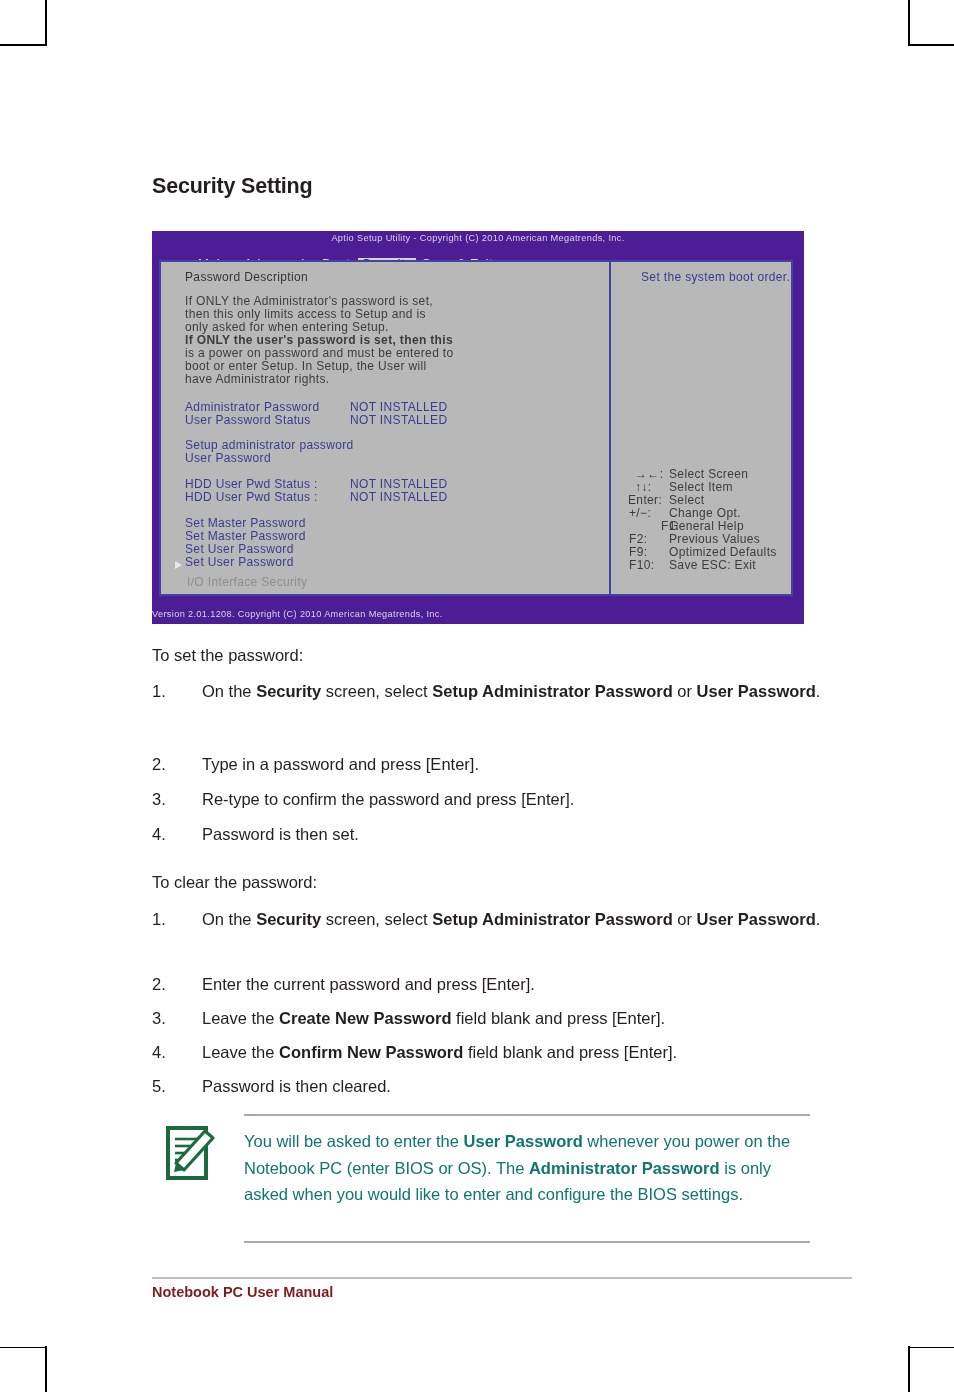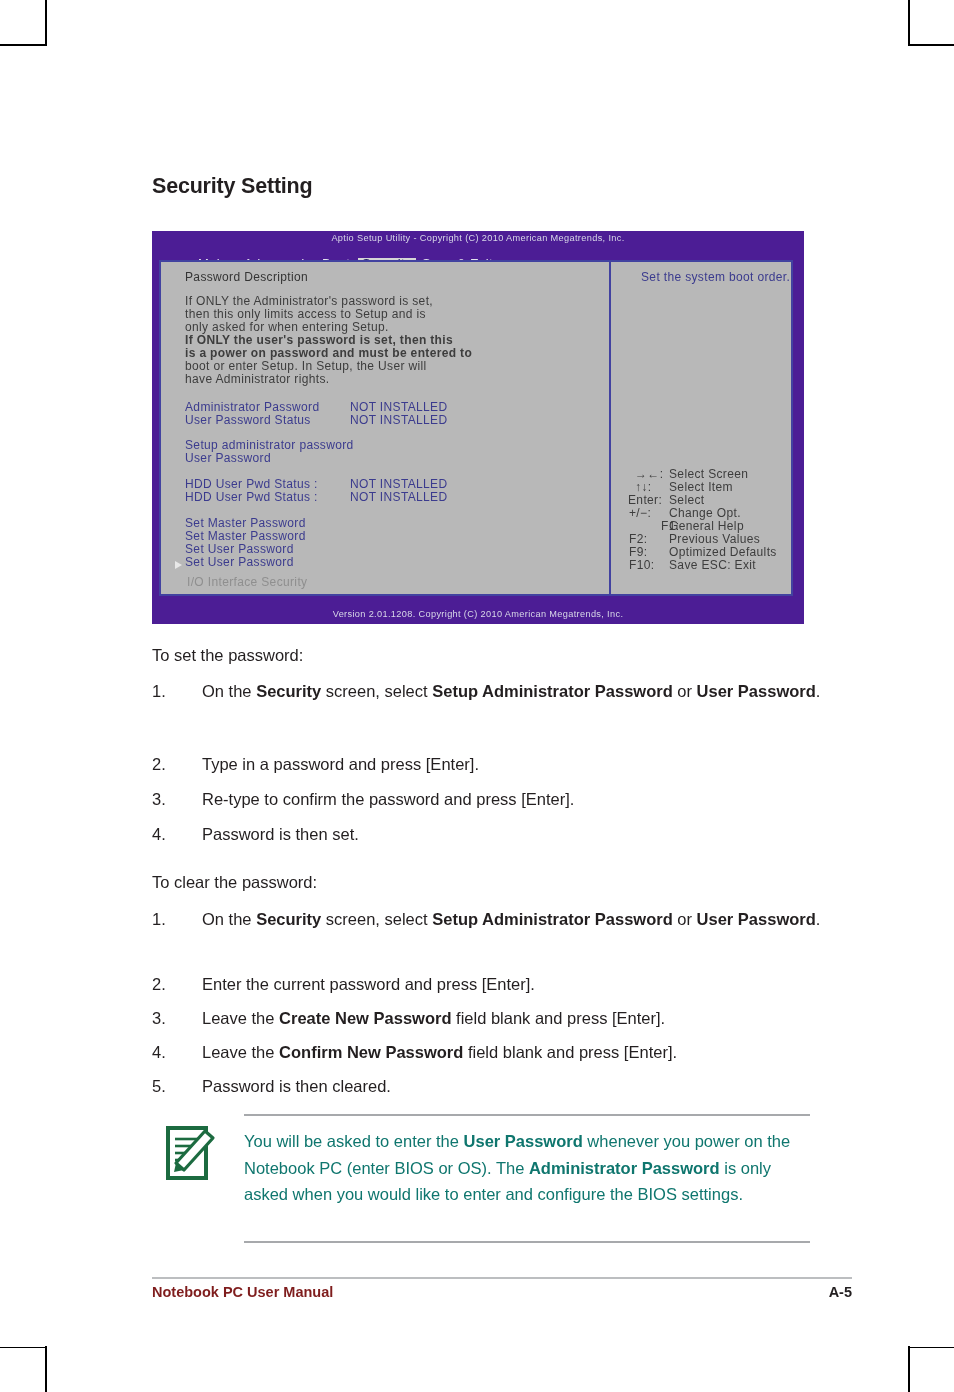--- a/index.html
+++ b/index.html
@@ -145,21 +145,20 @@
     border-left: 7px solid #e8e8e8;
     border-top: 4.5px solid transparent;
     border-bottom: 4.5px solid transparent;
   }
 
   .bios-version {
     position: absolute;
     left: 0;
     bottom: 5px;
     width: 652px;
-    text-align: center;
     color: #d8d8e8;
     font-size: 9.2px;
     letter-spacing: 0.35px;
   }
 
   
   .prose-h {
     position: absolute;
     left: 0;
     font-size: 16.5px;
@@ -276,21 +275,21 @@
     <div class="bios-body">
 
       <div class="bios-left">
 
         <div class="txt heading" style="left:24px; top:9px;">Password Description</div>
 
         <div class="txt desc" style="left:24px; top:33px;">If ONLY the Administrator's password is set,</div>
         <div class="txt desc" style="left:24px; top:46px;">then this only limits access to Setup and is</div>
         <div class="txt desc" style="left:24px; top:59px;">only asked for when entering Setup.</div>
         <div class="txt desc" style="left:24px; top:72px;font-weight:bold;">If ONLY the user's password is set, then this</div>
-        <div class="txt desc" style="left:24px; top:85px;font-weight:bold;">is a power on password and must be entered to</div>
+        <div class="txt desc" style="left:24px; top:85px;">is a power on password and must be entered to</div>
         <div class="txt desc" style="left:24px; top:98px;">boot or enter Setup. In Setup, the User will</div>
         <div class="txt desc" style="left:24px; top:111px;">have Administrator rights.</div>
 
         <div class="txt label" style="left:24px; top:139px;">Administrator Password</div>
         <div class="txt value" style="left:189px; top:139px;">NOT INSTALLED</div>
         <div class="txt label" style="left:24px; top:152px;">User Password Status</div>
         <div class="txt value" style="left:189px; top:152px;">NOT INSTALLED</div>
 
         <div class="txt label" style="left:24px; top:177px;">Setup administrator password</div>
         <div class="txt label" style="left:24px; top:190px;">User Password</div>
@@ -390,15 +389,14 @@
         <path d="M11 38 L40 6 L48 13 L19 45 Z" fill="#ffffff" stroke="#1c6b40" stroke-width="3.2" stroke-linejoin="round"></path>
         <path d="M11 38 L19 45 L9 47 Z" fill="#1c6b40"></path>
       </svg>
     </div>
 
     <div class="note-text">You will be asked to enter the <b>User Password</b> whenever you power on the Notebook PC (enter BIOS or OS). The <b>Administrator Password</b> is only asked when you would like to enter and configure the BIOS settings.</div>
   </div>
 
   <div class="footer-rule"></div>
   <div class="footer-left">Notebook PC User Manual</div>
-  <div class="footer-right">A-5</div>
 
 </div>
 
 </body></html>

